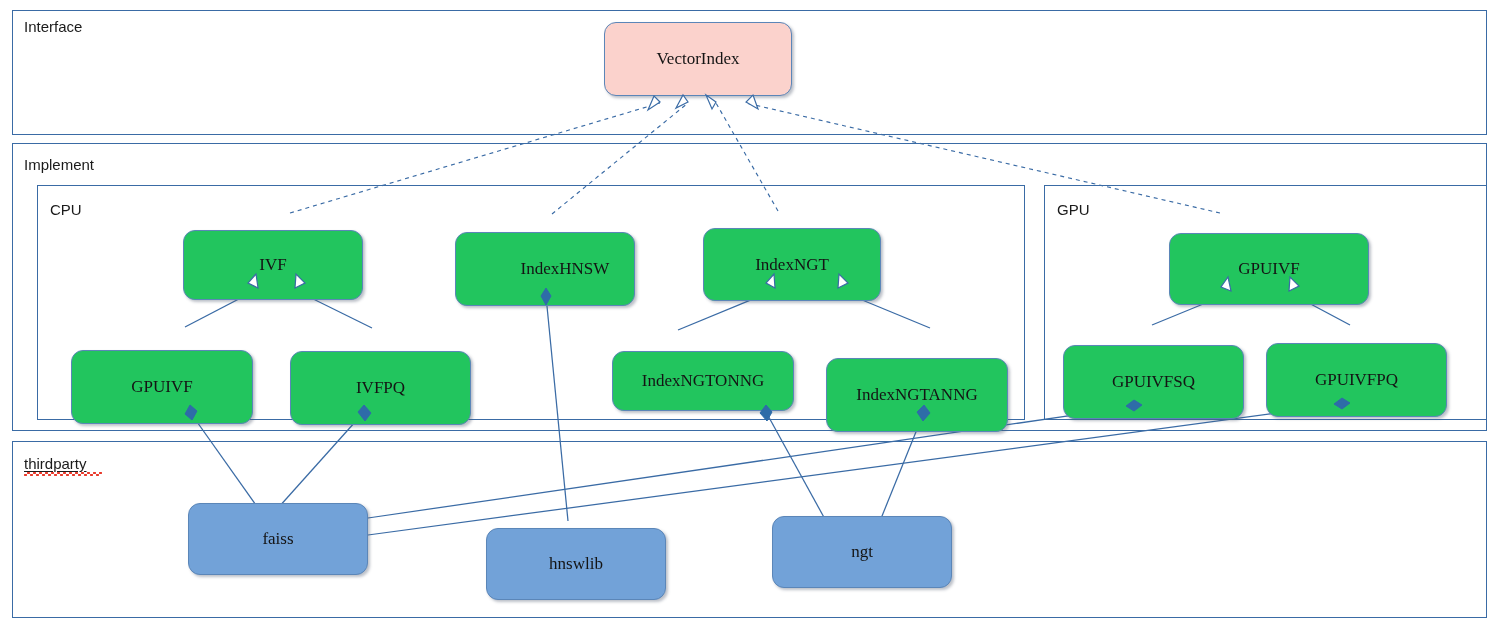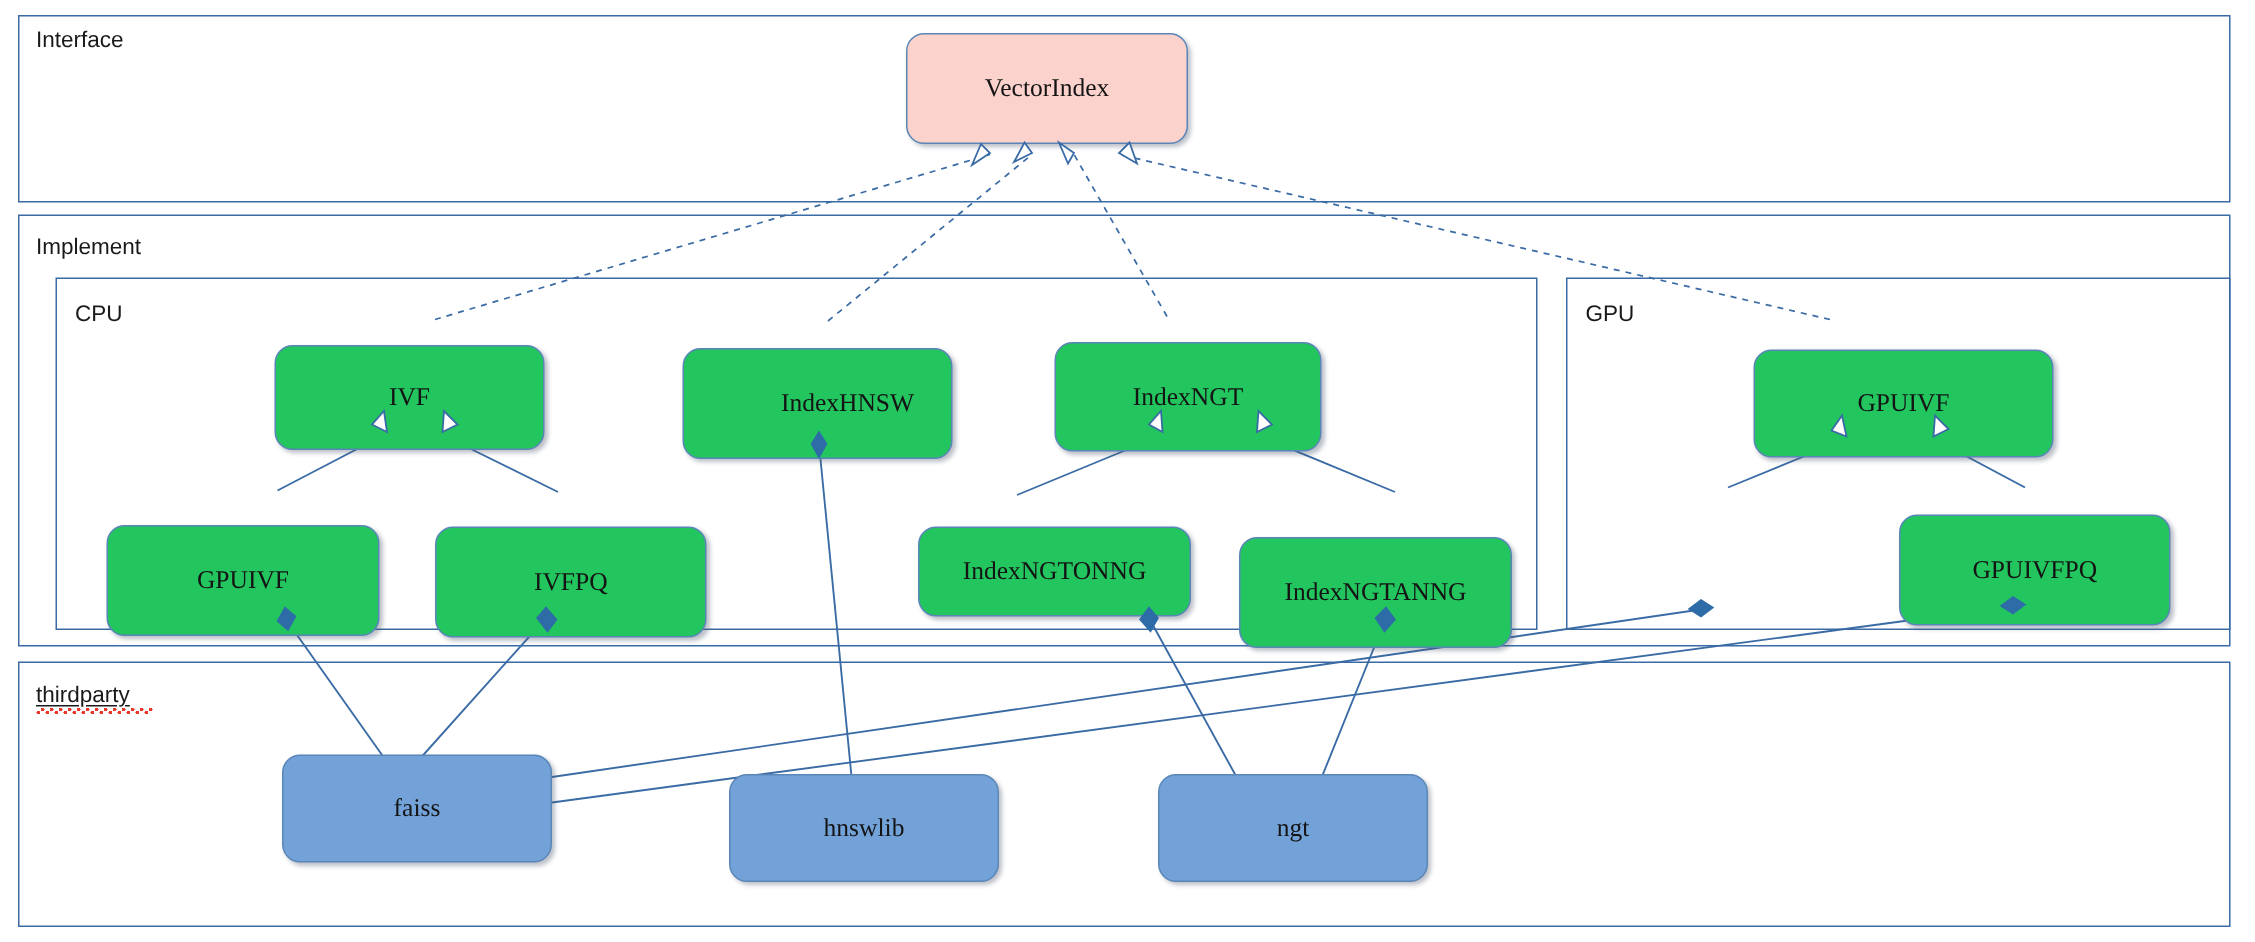--- a/index.html
+++ b/index.html
@@ -176,30 +176,33 @@
   </div>
 
   <div class="node green" style="left:826px; top:339px; width:182px; height:74px;text-align:center;">
     <span>IndexNGTANNG</span>
   </div>
 
   <div class="node green" style="left:1169px; top:214px; width:200px; height:72px;">
     <span>GPUIVF</span>
   </div>
 
+  <div class="node green" style="left:1063px; top:326px; width:181px; height:74px;">
+    <span>GPUIVFSQ</span>
+  </div>
 
   <div class="node green" style="left:1266px; top:324px; width:181px; height:74px;">
     <span>GPUIVFPQ</span>
   </div>
 
   <div class="node blue" style="left:188px; top:503px; width:180px; height:72px;">
     <span>faiss</span>
   </div>
 
-  <div class="node blue" style="left:486px; top:516px; width:180px; height:72px;">
+  <div class="node blue" style="left:486px; top:528px; width:180px; height:72px;">
     <span>hnswlib</span>
   </div>
 
   <div class="node blue" style="left:772px; top:516px; width:180px; height:72px;">
     <span>ngt</span>
   </div>
 
   <svg class="edges edges-front">
 
     <polygon class="tri-hollow" points="660,102 648,110 654,96"></polygon>

